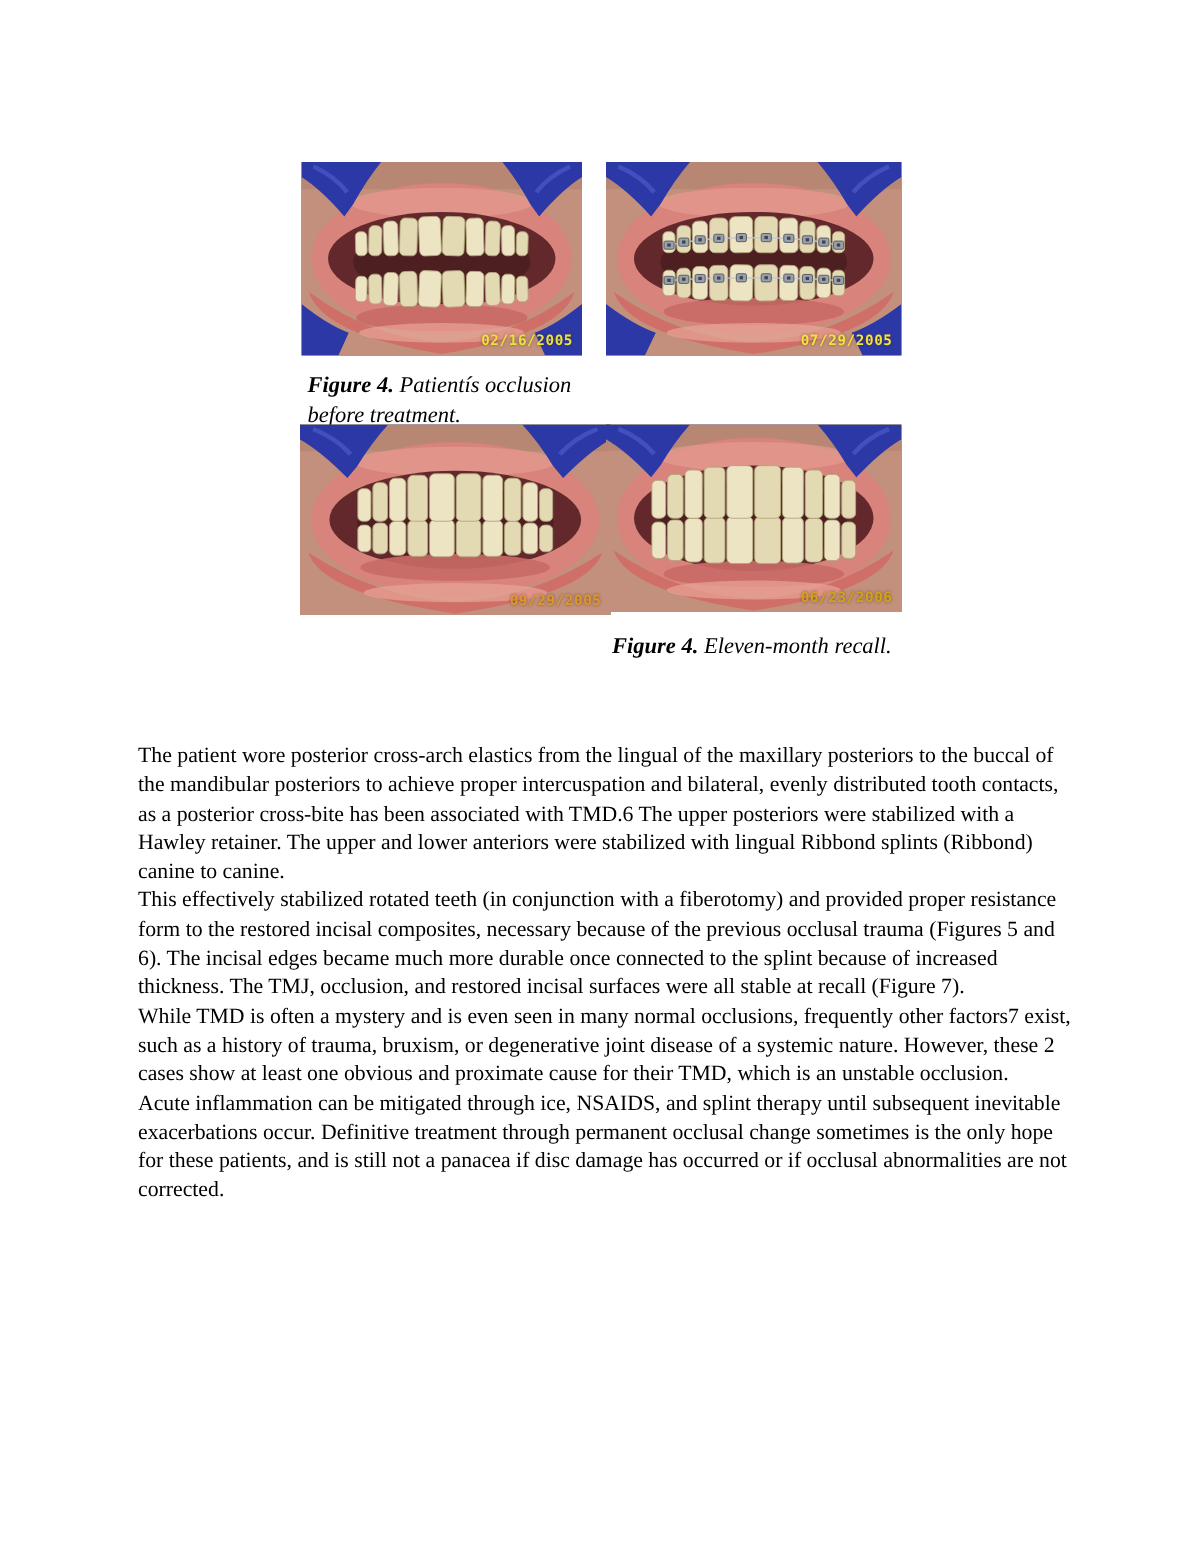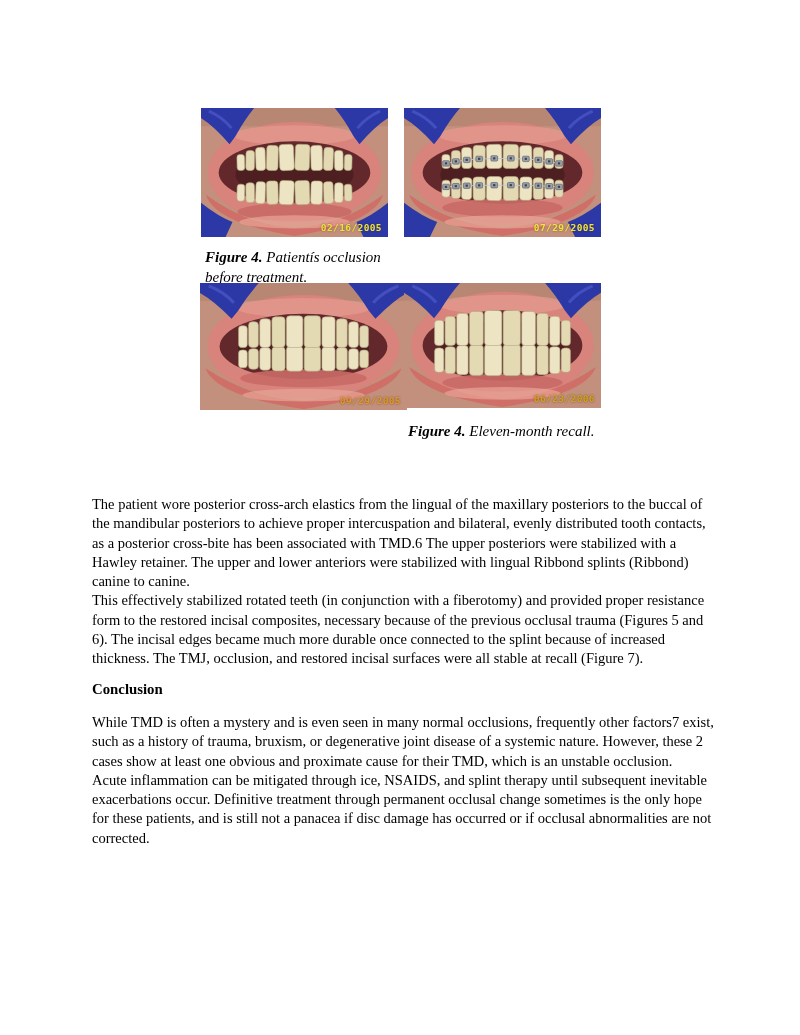--- a/index.html
+++ b/index.html
@@ -230,17 +230,16 @@
       <span class="datestamp" style="color: rgb(207, 163, 26);">06/23/2006</span>
     </div>
 
     <p class="caption c4"><span class="capb">Figure 4.</span><span class="capr"> Eleven-month recall.</span></p>
 
   </section>
 
   <main class="body">
     <p>The patient wore posterior cross-arch elastics from the lingual of the maxillary posteriors to the buccal of the mandibular posteriors to achieve proper intercuspation and bilateral, evenly distributed tooth contacts, as a posterior cross-bite has been associated with TMD.6 The upper posteriors were stabilized with a Hawley retainer. The upper and lower anteriors were stabilized with lingual Ribbond splints (Ribbond) canine to canine.</p>
     <p>This effectively stabilized rotated teeth (in conjunction with a fiberotomy) and provided proper resistance form to the restored incisal composites, necessary because of the previous occlusal trauma (Figures 5 and 6). The incisal edges became much more durable once connected to the splint because of increased thickness. The TMJ, occlusion, and restored incisal surfaces were all stable at recall (Figure 7).</p>
-    <h3>Conclusion</h3>
     <p>While TMD is often a mystery and is even seen in many normal occlusions, frequently other factors7 exist, such as a history of trauma, bruxism, or degenerative joint disease of a systemic nature. However, these 2 cases show at least one obvious and proximate cause for their TMD, which is an unstable occlusion.</p>
     <p>Acute inflammation can be mitigated through ice, NSAIDS, and splint therapy until subsequent inevitable exacerbations occur. Definitive treatment through permanent occlusal change sometimes is the only hope for these patients, and is still not a panacea if disc damage has occurred or if occlusal abnormalities are not corrected.</p>
   </main>
 </div>
 
 </body></html>

